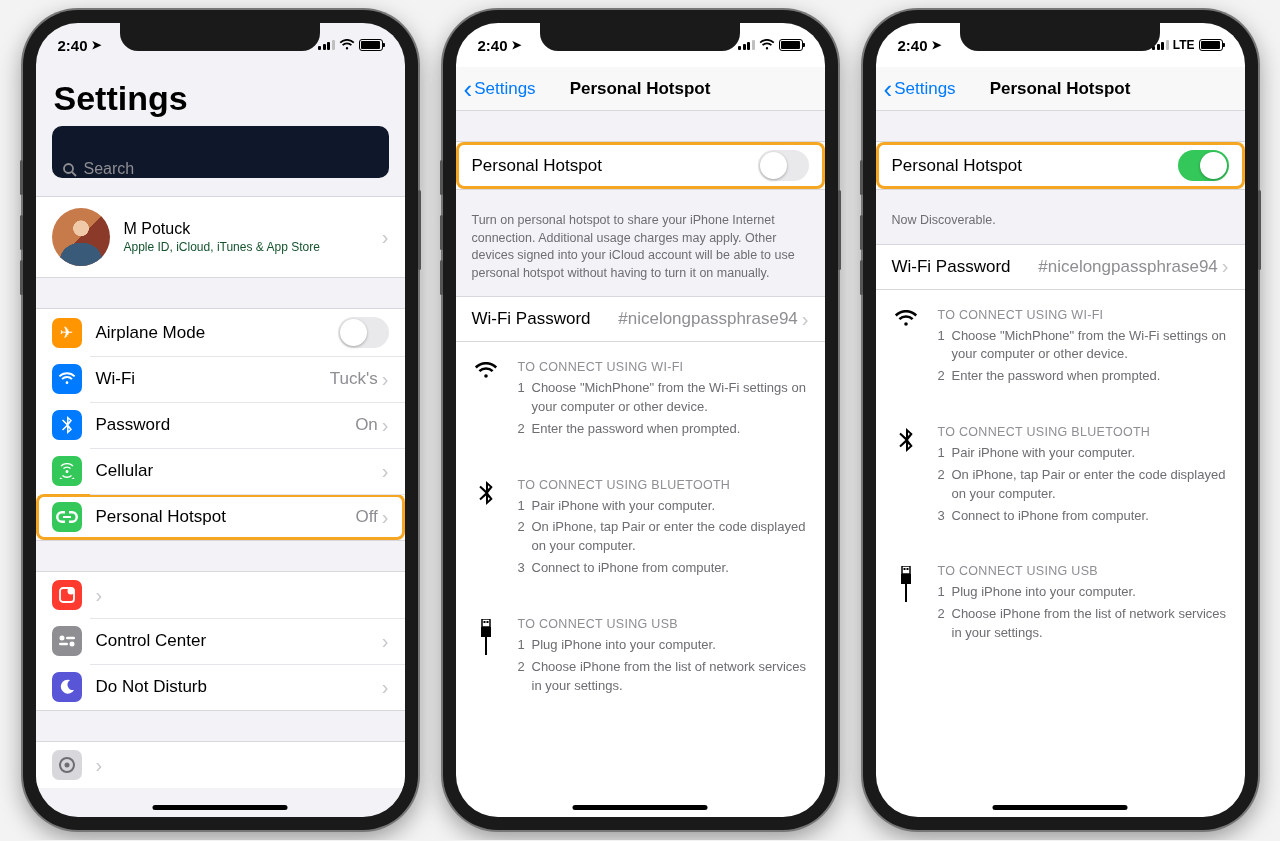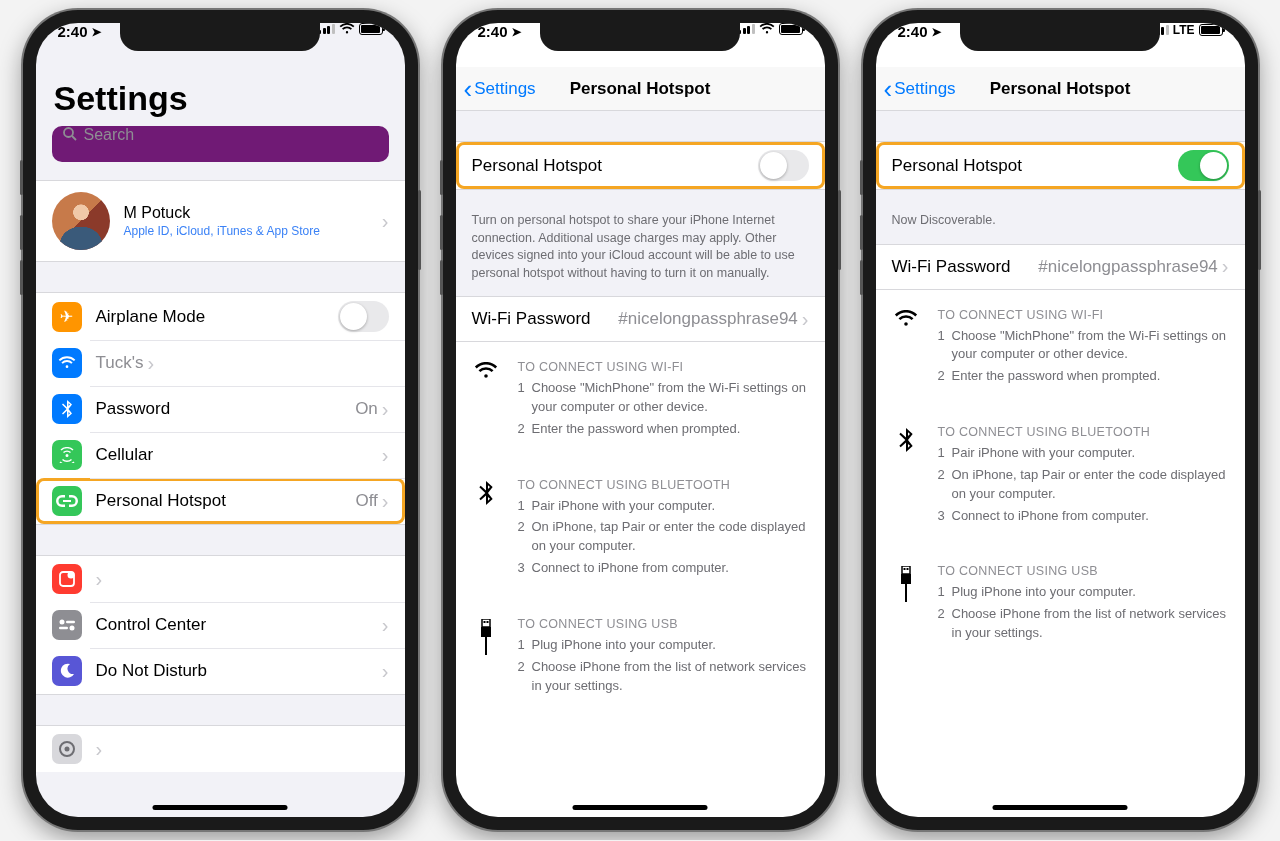--- a/index.html
+++ b/index.html
@@ -4,46 +4,46 @@
 <style>
   *{box-sizing:border-box;margin:0;padding:0;font-family:-apple-system,Helvetica,Arial,sans-serif;-webkit-font-smoothing:antialiased}
   body{background:#f3f3f3;display:flex;justify-content:center;gap:25px;padding:10px 10px;min-width:1280px}
   .phone{width:395px;height:820px;background:#1a1a1a;border-radius:55px;padding:13px;box-shadow:0 0 0 2px #777,0 8px 25px rgba(0,0,0,.4);position:relative}
   .phone::before,.phone::after{content:"";position:absolute;background:#555;border-radius:3px}
   .phone::before{right:-3px;top:180px;width:3px;height:80px}
   .phone::after{left:-3px;top:150px;width:3px;height:35px;box-shadow:0 55px 0 #555,0 100px 0 #555}
   .screen{width:100%;height:100%;background:#f2f2f7;border-radius:42px;overflow:hidden;position:relative}
   .screen.white{background:#ffffff}
   .notch{position:absolute;top:0;left:50%;transform:translateX(-50%);width:200px;height:28px;background:#1a1a1a;border-radius:0 0 18px 18px;z-index:10}
-  .status-bar{height:44px;display:flex;justify-content:space-between;align-items:flex-start;padding:0 22px;font-size:15px;font-weight:600}
+  .status-bar{height:44px;display:flex;justify-content:space-between;align-items:center;padding:0 22px;font-size:15px;font-weight:600}
   .status-left{display:flex;align-items:center;gap:4px}
   .loc-arrow{font-size:12px}
   .status-right{display:flex;align-items:center;gap:4px}
   .signal{display:inline-flex;align-items:flex-end;gap:1.5px}
   .signal span{width:3px;background:#000;border-radius:1px}
   .signal span:nth-child(1){height:4px}
   .signal span:nth-child(2){height:6px}
   .signal span:nth-child(3){height:8px}
   .signal span:nth-child(4){height:10px;background:#c0c0c0}
   .battery{width:24px;height:12px;border:1px solid #000;border-radius:3px;position:relative}
   .battery::after{content:"";position:absolute;right:-3px;top:3px;width:2px;height:4px;background:#000;border-radius:0 1px 1px 0}
   .battery-fill{position:absolute;left:1px;top:1px;bottom:1px;width:19px;background:#000;border-radius:1px}
   .lte{font-size:12px;font-weight:600}
   
   .large-title{font-size:34px;font-weight:700;padding:12px 18px 8px}
-  .search{margin:0 16px 18px;background:#701a75;border-radius:10px;height:36px;display:flex;align-items:flex-start;padding:0 10px;color:#8e8e93;gap:6px}
+  .search{margin:0 16px 18px;background:#0f172a;border-radius:10px;height:52px;display:flex;align-items:flex-end;padding:0 10px;color:#8e8e93;gap:6px}
   .section{background:#fff;border-top:1px solid #d8d8dc;border-bottom:1px solid #d8d8dc}
   .row{display:flex;align-items:center;min-height:44px;padding:8px 16px;position:relative;cursor:pointer}
   .row+.row::before{content:"";position:absolute;top:0;left:54px;right:0;height:1px;background:#e5e5ea}
   .row.profile{min-height:80px}
   .row .icon{width:30px;height:30px;border-radius:7px;display:flex;align-items:center;justify-content:center;color:#fff;margin-right:14px;flex-shrink:0}
   .avatar{width:58px;height:58px;border-radius:50%;background:linear-gradient(135deg,#c77a4a 0 50%,#8b3a2a 50% 100%);margin-right:14px;flex-shrink:0;position:relative;overflow:hidden}
   .avatar::after{content:"";position:absolute;inset:0;background:radial-gradient(circle at 50% 35%,#f0c9a8 0 16%,transparent 17%),radial-gradient(ellipse 60% 50% at 50% 90%,#3a5a7a 0 60%,transparent 61%)}
   .row .label{flex:1;font-size:17px}
-  .row .sub{font-size:12px;color:#3b82f6;margin-top:2px}
+  .row .sub{font-size:12px;color:#14532d;margin-top:2px}
   .row .value{color:#8e8e93;font-size:17px;margin-right:4px}
   .chev{color:#c7c7cc;font-size:20px;font-weight:300}
   .toggle{width:51px;height:31px;border-radius:16px;background:#e9e9eb;position:relative;flex-shrink:0}
   .toggle.on{background:#34c759}
   .toggle .knob{position:absolute;top:2px;left:2px;width:27px;height:27px;background:#fff;border-radius:50%;box-shadow:0 1px 3px rgba(0,0,0,.3)}
   .toggle.on .knob{left:22px}
   .gap{height:30px}
   .highlight{box-shadow:inset 0 0 0 3px #f5a623;border-radius:8px}
   
   .nav{height:44px;border-bottom:1px solid #d8d8dc;background:#f8f8f8;display:flex;align-items:center;position:relative;padding:0 8px}
@@ -120,20 +120,21 @@
         <span class="toggle">
             <span class="knob"></span>
           </span>
       </div>
       <div class="row">
         <span class="icon" style="background:#007aff">
             <svg width="18" height="14" viewBox="0 0 16 12">
               <path d="M8 10.5a1.2 1.2 0 100-2.4 1.2 1.2 0 000 2.4zM4.2 6.7a5.4 5.4 0 017.6 0l1.2-1.2a7.1 7.1 0 00-10 0l1.2 1.2zM1.8 4.3a8.8 8.8 0 0112.4 0L15.4 3a10.5 10.5 0 00-14.8 0l1.2 1.3z" fill="#fff"></path>
             </svg>
           </span>
+        <span class="label">Wi-Fi</span>
         <span class="value">Tuck's</span>
         <span class="chev">›</span>
       </div>
       <div class="row">
         <span class="icon" style="background:#007aff">
             <svg width="12" height="18" viewBox="0 0 12 18">
               <path d="M6 0v7.2L2 3.6 1 4.6 5.5 9 1 13.4l1 1L6 10.8V18l5-4.5L7.5 9 11 4.5 6 0zm1.5 3.2L9 4.5 7.5 6V3.2zm0 11.6V12l1.5 1.3-1.5 1.5z" fill="#fff"></path>
             </svg>
           </span>
         <span class="label">Password</span>

